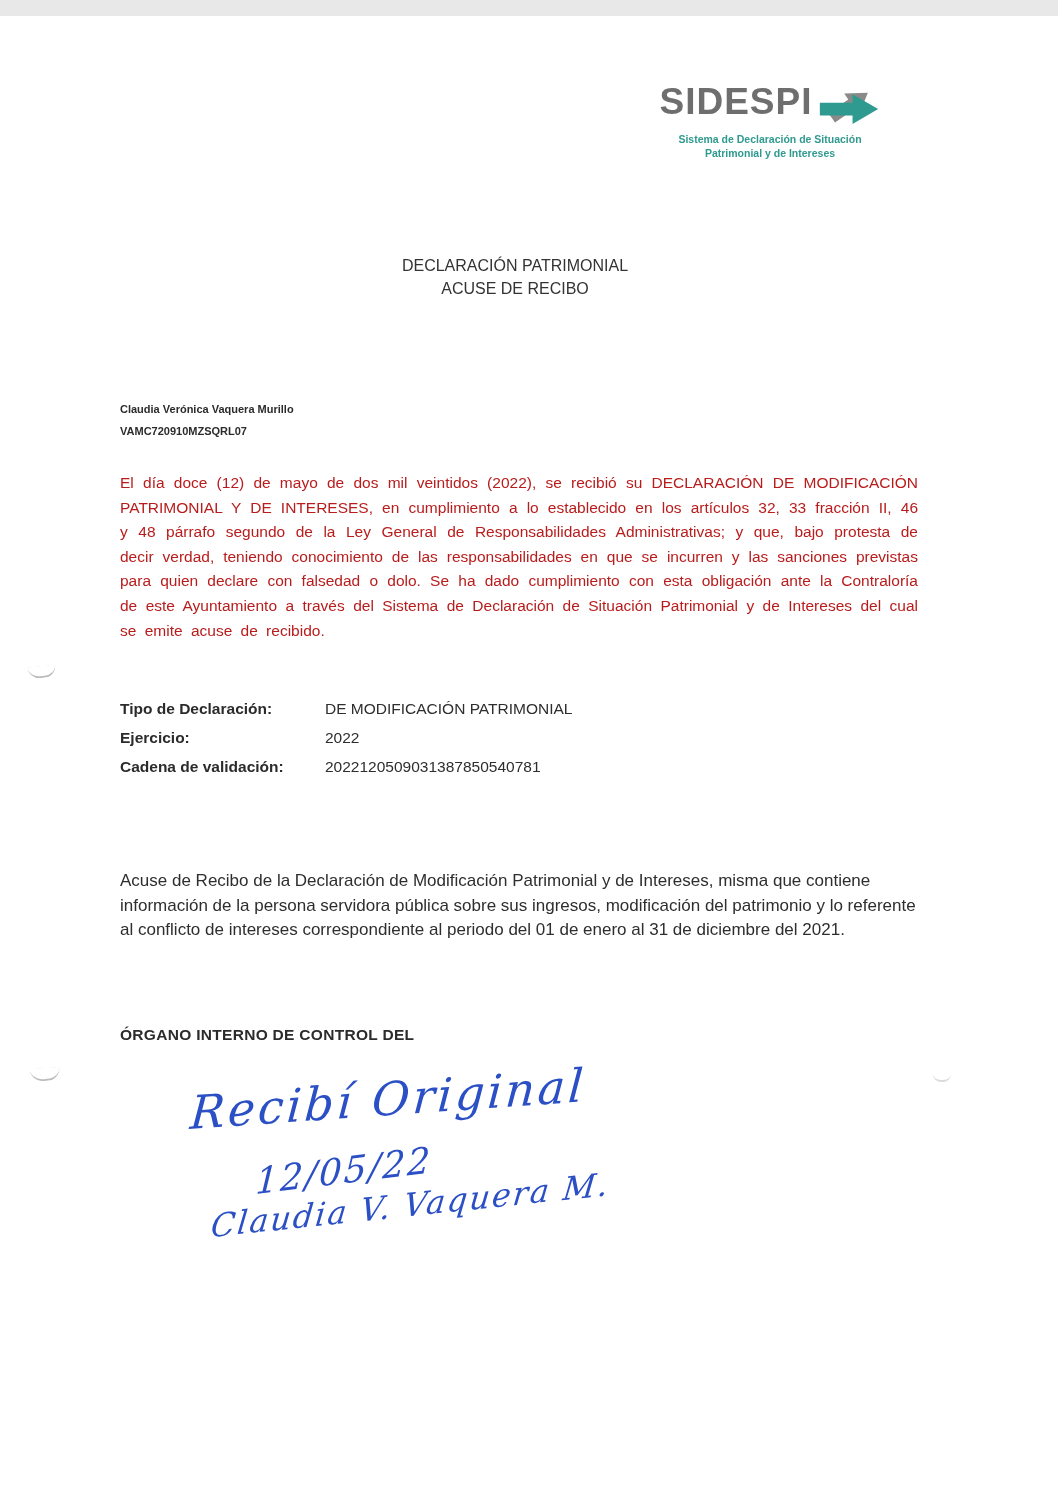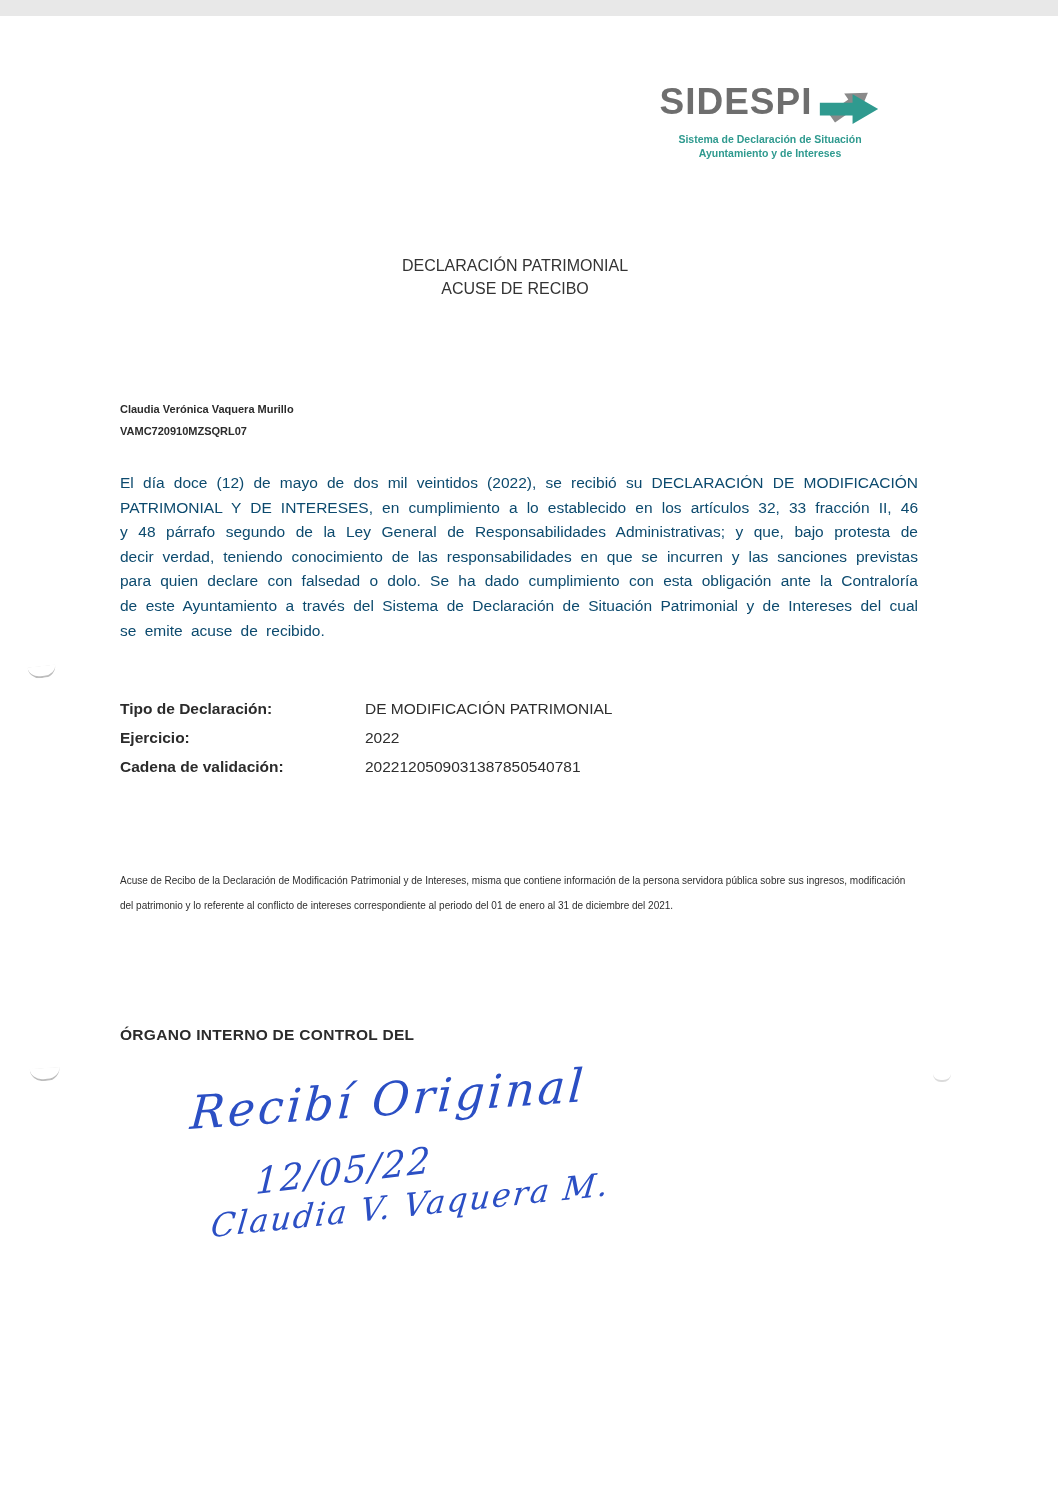--- a/index.html
+++ b/index.html
@@ -77,46 +77,45 @@
   
   .body-par {
     position: absolute;
     top: 455px;
     left: 120px;
     width: 798px;
     font-size: 15.5px;
     line-height: 24.6px;
     text-align: justify;
     word-spacing: 4px;
-    color: #0c4a6e;
+    color: #b91c1c;
   }
   .footer-par {
     position: absolute;
     top: 853px;
     left: 120px;
     width: 798px;
-    font-size: 10px;
+    font-size: 17px;
     line-height: 24.6px;
     text-align: left;
     color: #2e2e2e;
   }
 
   
   .fields {
     position: absolute;
     top: 678px;
     left: 120px;
     width: 798px;
     font-size: 15.5px;
   }
   .field-row {
     display: flex;
     align-items: baseline;
     line-height: 29px;
-    gap: 40px;
   }
   .field-label {
     width: 205px;
     flex: 0 0 auto;
     font-weight: bold;
     color: #2b2b2b;
   }
   .field-value {
     color: #2e2e2e;
     text-align: center;
@@ -188,21 +187,21 @@
       <span class="logo-text">SIDESPI</span>
       <svg class="logo-arrow" viewBox="0 0 90 70" aria-hidden="true">
         <g transform="rotate(-35 45 38)">
           <polygon points="14,32 48,32 48,22 76,40 48,58 48,48 14,48" fill="#8a8a8a"></polygon>
         </g>
         <polygon points="4,36 50,36 50,24 86,45 50,66 50,54 4,54" fill="#2f9a8f"></polygon>
       </svg>
     </div>
     <div class="logo-tagline">
       <div>Sistema de Declaración de Situación</div>
-      <div>Ayuntamiento y de Intereses</div>
+      <div>Patrimonial y de Intereses</div>
     </div>
   </div>
 
   <div class="doc-title">
     <div>DECLARACIÓN PATRIMONIAL</div>
     <div>ACUSE DE RECIBO</div>
   </div>
 
   <div class="declarant">
     <div>Claudia Verónica Vaquera Murillo</div>

